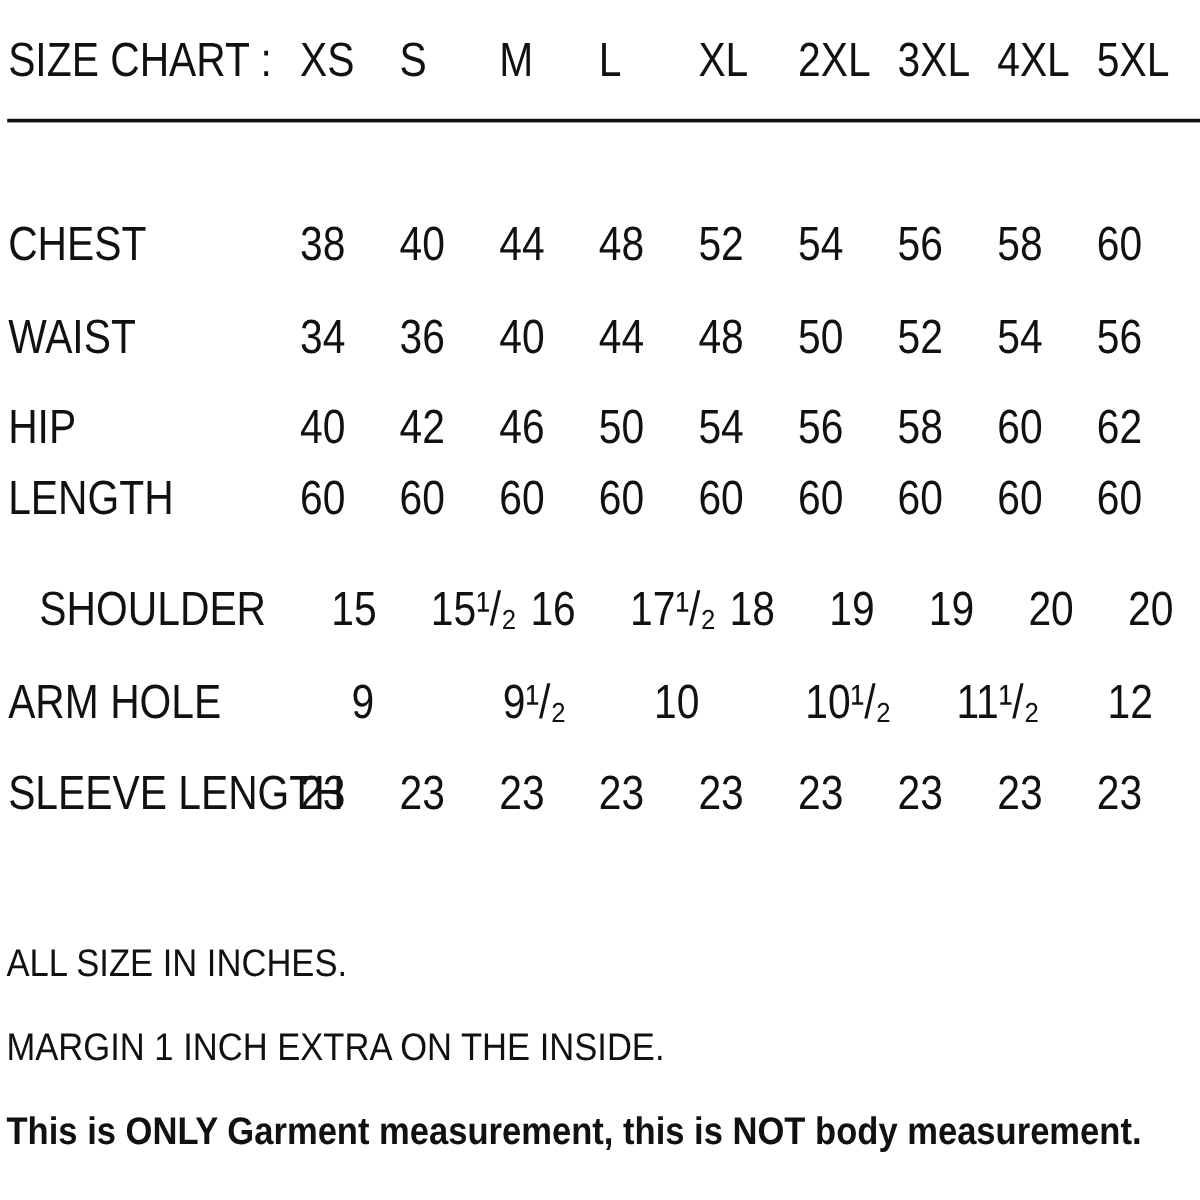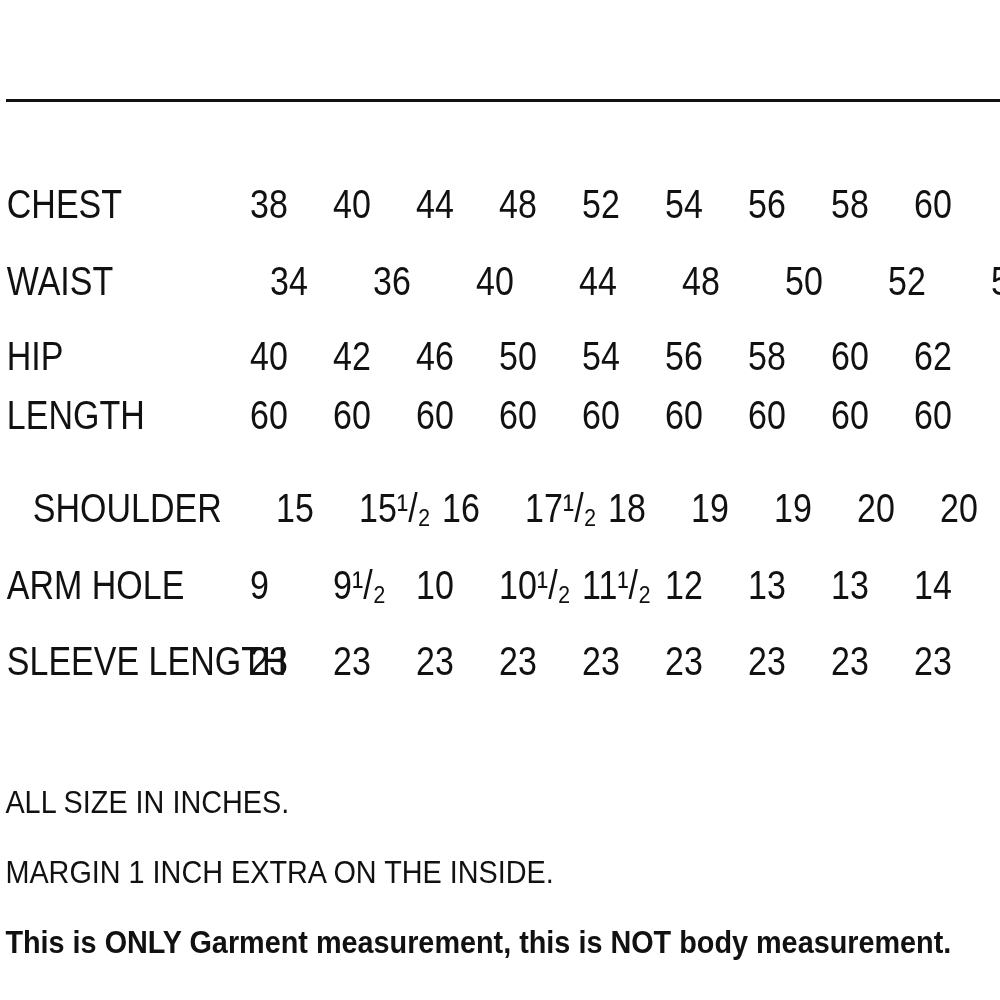--- a/index.html
+++ b/index.html
@@ -42,35 +42,47 @@
     padding-left: 6px;
     font-size: 32px; line-height: 40px;
     white-space: nowrap;
     transform: scaleX(0.9);
     transform-origin: 0 50%;
   }
   .note.bold { font-weight: 700; }
   
   .r-head   { top: 28px; }
   .r-chest  { top: 182px; }
-  .r-waist  { top: 259px; gap: 20px; }
+  .r-waist  { top: 259px; }
   .r-hip    { top: 334px; }
   .r-length { top: 393px; }
   .r-shoulder { top: 486px; margin-left: 26px; }
-  .r-armhole  { top: 563px; }
+  .r-armhole  { top: 563px; gap: 43px; }
   .r-sleeve   { top: 639px; }
   .n-1 { top: 782px; }
   .n-2 { top: 852px; }
   .n-3 { top: 922px; }
 </style>
 </head>
 <body>
 
 <div class="page">
 
+  <div class="trow header-row r-head">
+    <div class="cell label-cell">SIZE CHART :</div>
+    <div class="cell">XS</div>
+    <div class="cell">S</div>
+    <div class="cell">M</div>
+    <div class="cell">L</div>
+    <div class="cell">XL</div>
+    <div class="cell">2XL</div>
+    <div class="cell">3XL</div>
+    <div class="cell">4XL</div>
+    <div class="cell">5XL</div>
+  </div>
 
   <div class="divider"></div>
 
   <div class="trow r-chest">
     <div class="cell label-cell">CHEST</div>
     <div class="cell">38</div>
     <div class="cell">40</div>
     <div class="cell">44</div>
     <div class="cell">48</div>
     <div class="cell">52</div>

